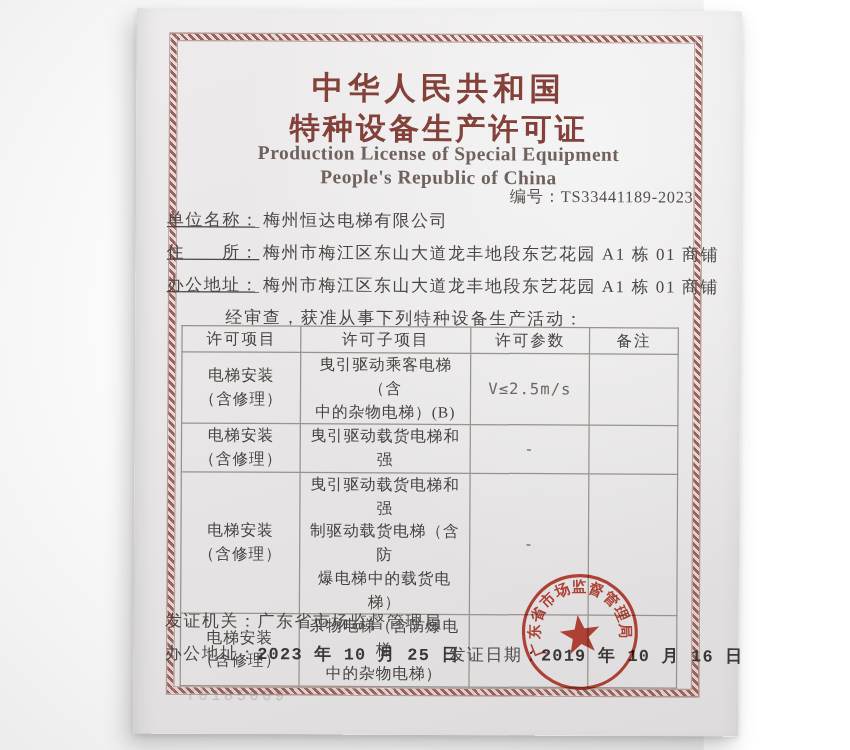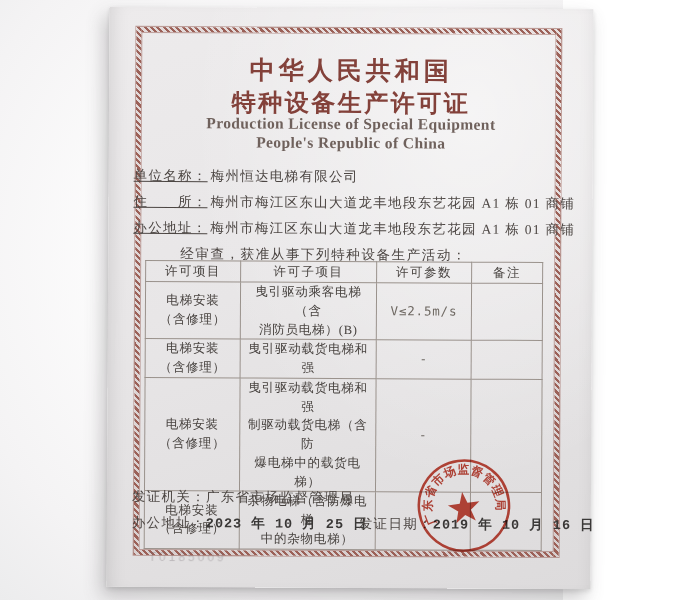--- a/index.html
+++ b/index.html
@@ -61,36 +61,39 @@
   .dateval{font-family:Liberation Mono, monospace;font-weight:700;color:#3a3837;letter-spacing:1px;}
   .seal{
     position:absolute;top:448px;left:308px;width:98px;height:98px;
     transform:rotate(-8deg);mix-blend-mode:multiply;opacity:0.92;
   }
   .seal-ring{fill:none;stroke:#bf3a2b;stroke-width:2.6;}
   .seal-star{fill:#c03a2b;}
   .seal-text{font-size:12px;fill:#bf3a2b;font-weight:700;letter-spacing:0.8px;}
   .faint-serial{
     position:absolute;top:543px;left:42px;font-size:12px;
-    color:rgba(110,100,106,0.30);font-family:Liberation Sans, sans-serif;
+    color:rgba(110,100,106,0.30);font-family:Liberation Mono, monospace;
     letter-spacing:3px;filter:blur(0.4px);
   }
 </style>
 </head>
 <body>
 
 <div class="photo">
   <div class="paper">
     <div class="frame"></div>
 
     <div class="t-cn t-cn1">中华人民共和国</div>
     <div class="t-cn t-cn2">特种设备生产许可证</div>
     <div class="t-en t-en1">Production License of Special Equipment</div>
     <div class="t-en t-en2">People's Republic of China</div>
 
+    <div class="serial">
+      <span>编号：</span><span>TS33441189-2023</span>
+    </div>
 
     <div class="fields">
       <div class="field">
         <span class="flabel">单位名称：</span><span class="fvalue">梅州恒达电梯有限公司</span>
       </div>
       <div class="field">
         <span class="flabel">住　　所：</span><span class="fvalue">梅州市梅江区东山大道龙丰地段东艺花园 A1 栋 01 商铺</span>
       </div>
       <div class="field">
         <span class="flabel">办公地址：</span><span class="fvalue">梅州市梅江区东山大道龙丰地段东艺花园 A1 栋 01 商铺</span>
@@ -112,21 +115,21 @@
           <th>许可子项目</th>
           <th>许可参数</th>
           <th>备注</th>
         </tr>
       </thead>
       <tbody>
         <tr class="r1">
           <td>电梯安装
 （含修理）</td>
           <td>曳引驱动乘客电梯（含
-消防员电梯）(B)</td>
+中的杂物电梯）(B)</td>
           <td class="param">V≤2.5m/s</td>
           <td></td>
         </tr>
         <tr class="r2">
           <td>电梯安装
 （含修理）</td>
           <td>曳引驱动载货电梯和强</td>
           <td class="param">-</td>
           <td></td>
         </tr>

